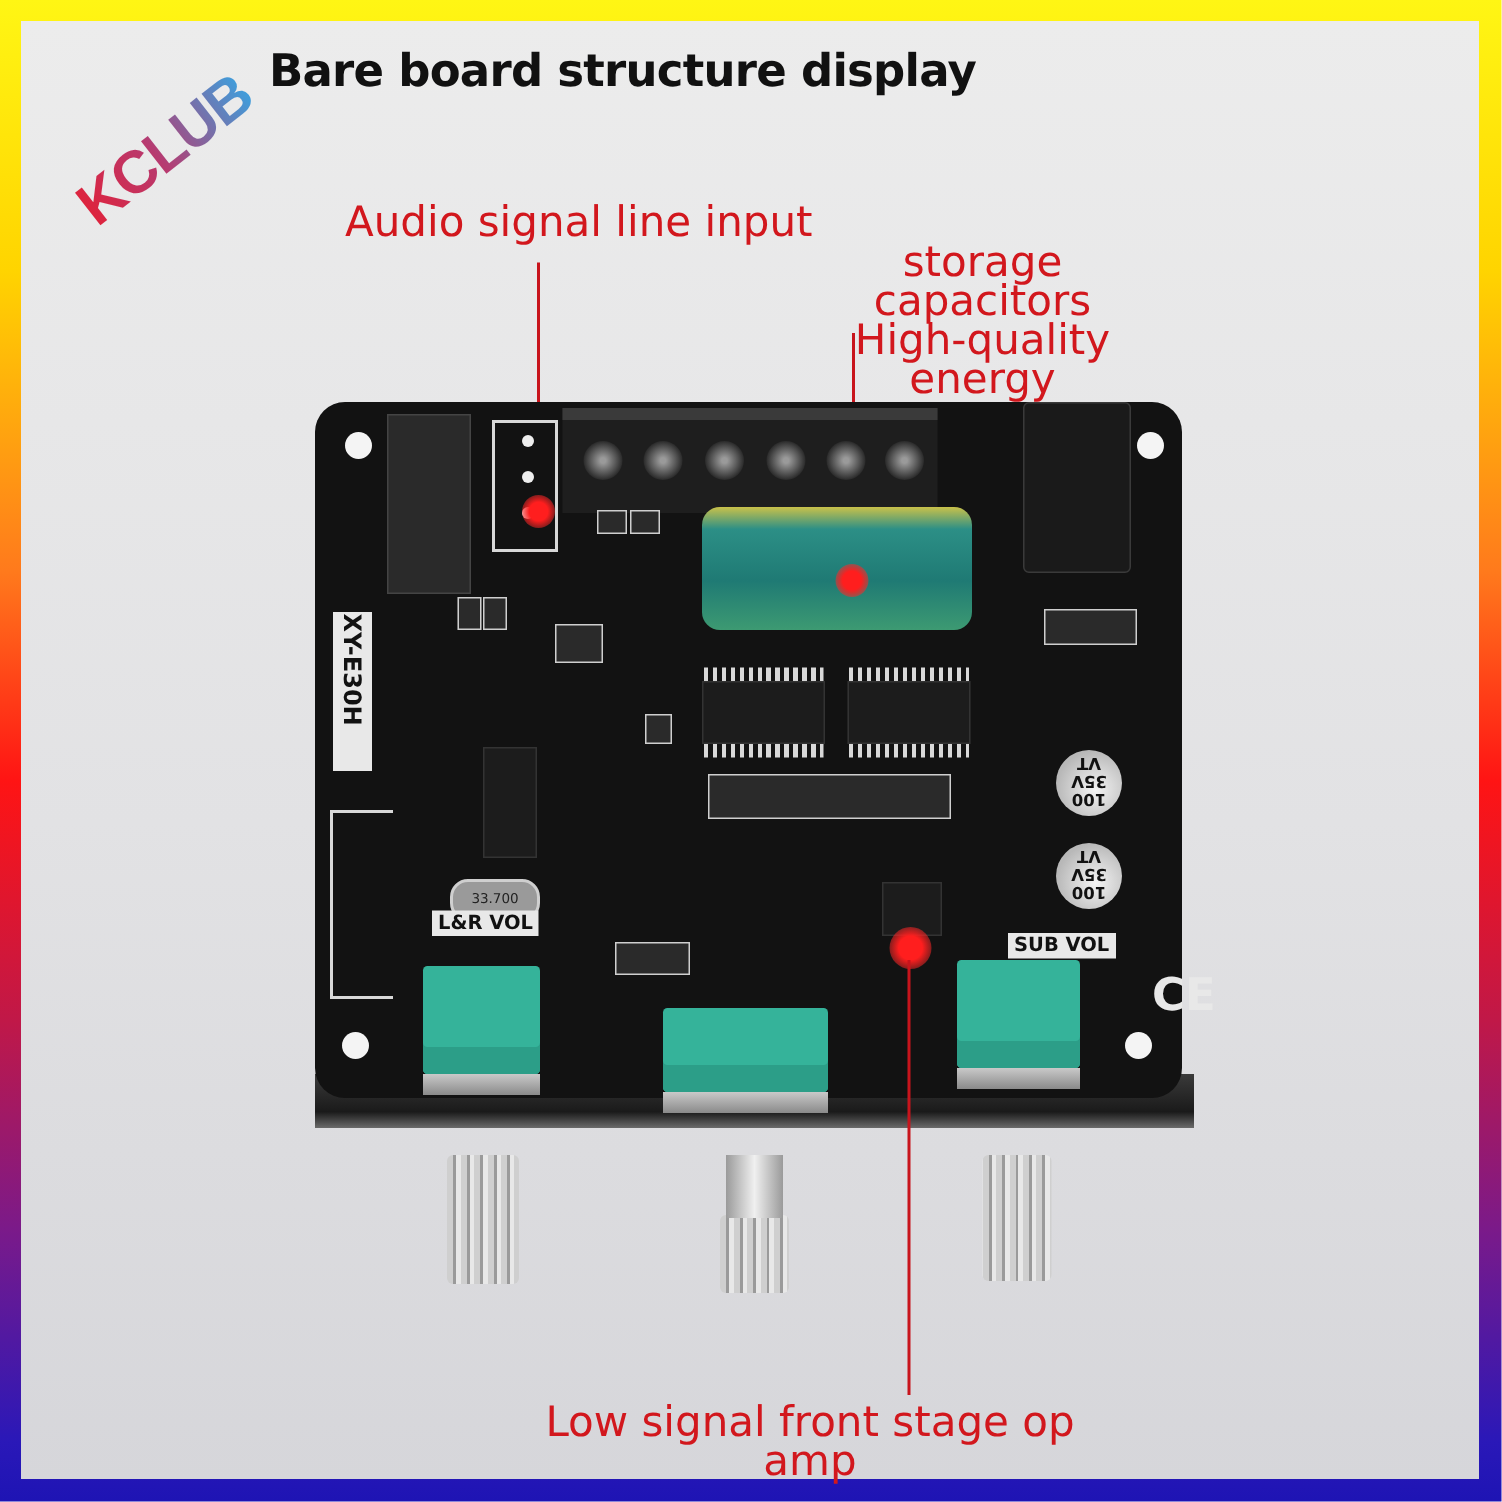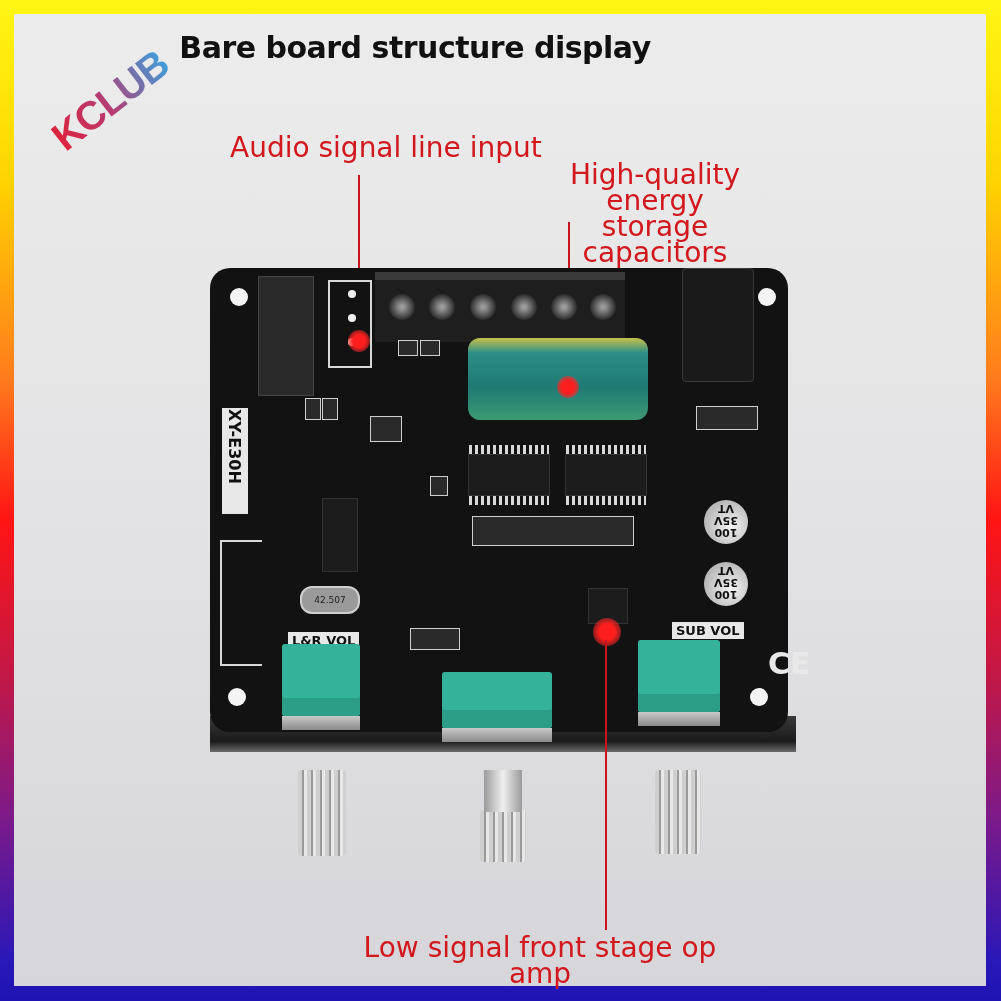--- a/index.html
+++ b/index.html
@@ -36,22 +36,22 @@
 
 <div class="panel"></div>
 
 <div class="logo">KCLUB</div>
 <div class="title">Bare board structure display</div>
 
 <div class="ann" style="left:230px;top:135px;">Audio signal line input</div>
 <div class="line" style="left:358px;top:175px;height:165px;"></div>
 
 <div class="ann" style="left:525px;top:162px;width:260px;">
+  <div>storage capacitors</div>
   <div>High-quality energy</div>
-  <div>storage capacitors</div>
 </div>
 <div class="line" style="left:568px;top:222px;height:165px;"></div>
 
 <div class="baseplate"></div>
 <div class="board">
   <div class="hole" style="left:20px;top:20px;"></div>
   <div class="hole" style="left:548px;top:20px;"></div>
   <div class="hole" style="left:18px;top:420px;"></div>
   <div class="hole" style="left:540px;top:420px;"></div>
 
@@ -83,21 +83,21 @@
     </div>
   <div class="chip" style="left:355px;top:186px;width:80px;height:40px;">
       <div class="pins-t"></div>
       <div class="pins-b"></div>
     </div>
 
   <div class="chip" style="left:112px;top:230px;width:34px;height:72px;"></div>
 
   <div style="position:absolute;left:10px;top:272px;width:40px;height:122px;border:2px solid #d8d8d8;border-right:none;"></div>
 
-  <div style="position:absolute;left:90px;top:318px;width:56px;height:24px;border-radius:12px;background:#9a9a9a;border:2px solid #cfcfcf;color:#222;font-size:9px;text-align:center;line-height:24px;">42.507</div>
+  <div style="position:absolute;left:90px;top:318px;width:56px;height:24px;border-radius:12px;background:#9a9a9a;border:2px solid #cfcfcf;color:#222;font-size:9px;text-align:center;line-height:24px;">33.700</div>
 
   <div class="smd" style="left:188px;top:72px;width:18px;height:14px"></div>
   <div class="smd" style="left:210px;top:72px;width:18px;height:14px"></div>
   <div class="smd" style="left:95px;top:130px;width:14px;height:20px"></div>
   <div class="smd" style="left:112px;top:130px;width:14px;height:20px"></div>
   <div class="smd" style="left:160px;top:148px;width:30px;height:24px"></div>
   <div class="smd" style="left:220px;top:208px;width:16px;height:18px"></div>
   <div class="smd" style="left:262px;top:248px;width:160px;height:28px"></div>
   <div class="smd" style="left:200px;top:360px;width:48px;height:20px"></div>
   <div class="smd" style="left:486px;top:138px;width:60px;height:22px"></div>
@@ -108,21 +108,21 @@
     <div>100</div>
     <div>35V</div>
     <div>VT</div>
   </div>
   <div class="ecap" style="left:494px;top:294px;width:44px;height:44px;line-height:12px;padding-top:6px;box-sizing:border-box;transform:rotate(180deg);">
     <div>100</div>
     <div>35V</div>
     <div>VT</div>
   </div>
 
-  <div class="silk" style="left:78px;top:364px;">L&amp;R VOL</div>
+  <div class="silk" style="left:78px;top:339px;">L&amp;R VOL</div>
   <div class="silk" style="left:462px;top:354px;">SUB VOL</div>
 
   <div style="position:absolute;left:522px;top:378px;color:#e8e8e8;font-size:30px;font-weight:bold;font-family:'DejaVu Sans',sans-serif;margin-left:36px;">CE</div>
 
   <div class="pot" style="left:72px;top:376px;width:78px;height:72px;"></div>
   <div class="pot" style="left:232px;top:404px;width:110px;height:56px;"></div>
   <div class="pot" style="left:428px;top:372px;width:82px;height:72px;"></div>
 </div>
 
 <div class="knob" style="left:298px;top:770px;width:48px;height:86px;"></div>

